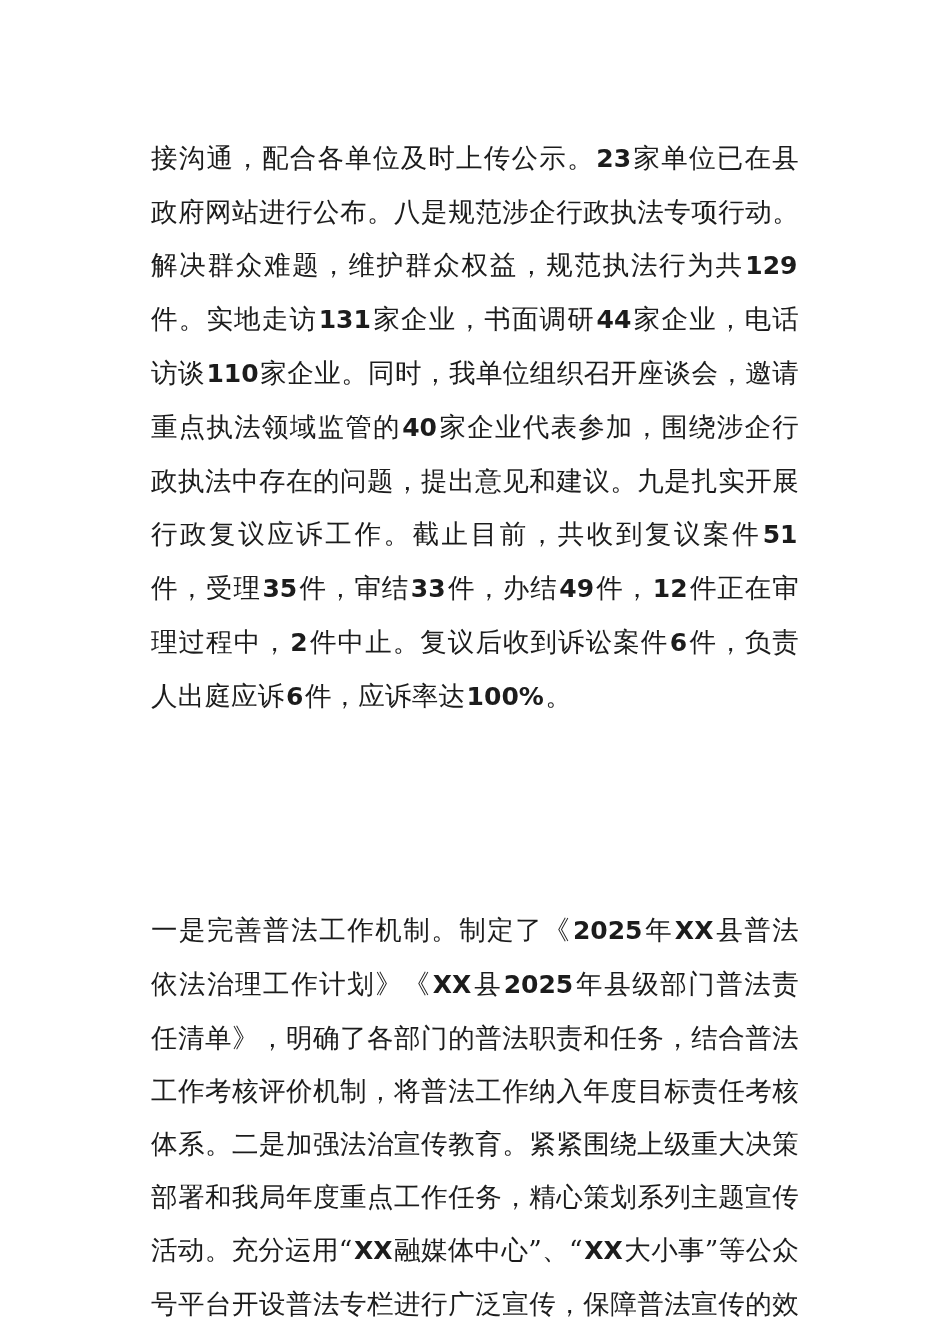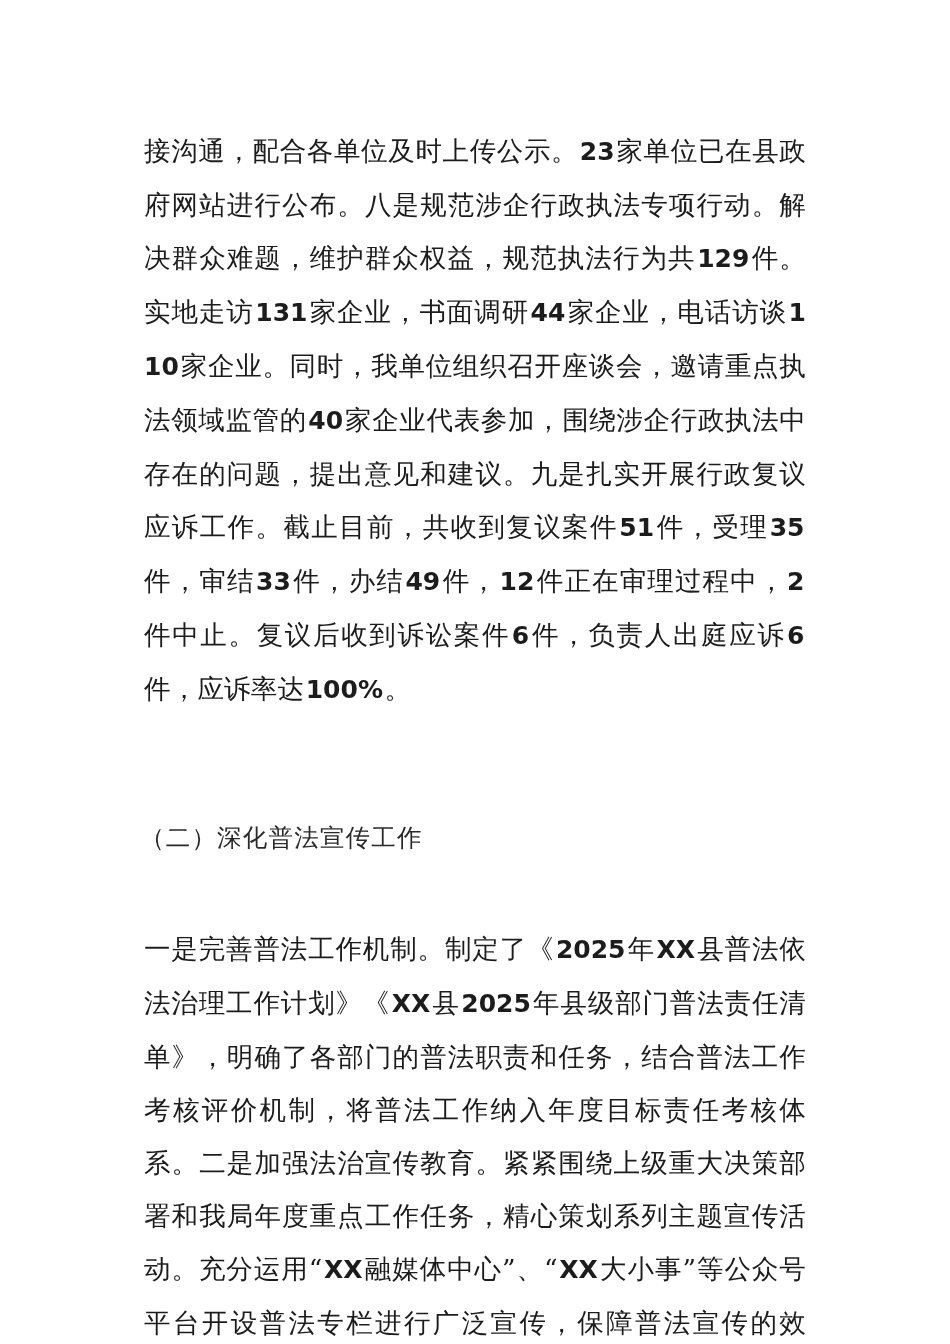--- a/index.html
+++ b/index.html
@@ -27,21 +27,21 @@
 
   .content {
     position: absolute;
     left: 140px;
     top: 120px;
     width: 670px;
   }
 
   
   .para {
-    margin: 4px;
+    margin: 11px;
     font-size: 26.5px;
     line-height: 53px;
     text-align: justify;
     text-justify: inter-character;
     text-align-last: left;
     letter-spacing: 0.2px;
     color: #1c1c1c;
     word-break: break-all;
     font-family: "DejaVu Serif", "Liberation Serif", serif;
     font-weight: 400;
@@ -78,20 +78,19 @@
 </head>
 <body>
 
 <div class="page">
   <div class="content">
 
     <p class="para">接沟通，配合各单位及时上传公示。<span class="num">23</span>家单位已在县政府网站进行公布。八是规范涉企行政执法专项行动。解决群众难题，维护群众权益，规范执法行为共<span class="num">129</span>件。实地走访<span class="num">131</span>家企业，书面调研<span class="num">44</span>家企业，电话访谈<span class="num">110</span>家企业。同时，我单位组织召开座谈会，邀请重点执法领域监管的<span class="num">40</span>家企业代表参加，围绕涉企行政执法中存在的问题，提出意见和建议。九是扎实开展行政复议应诉工作。截止目前，共收到复议案件<span class="num">51</span>件，受理<span class="num">35</span>件，审结<span class="num">33</span>件，办结<span class="num">49</span>件，<span class="num">12</span>件正在审理过程中，<span class="num">2</span>件中止。复议后收到诉讼案件<span class="num">6</span>件，负责人出庭应诉<span class="num">6</span>件，应诉率达<span class="num">100%</span>。</p>
 
     <div class="gap-before-heading spacer"></div>
 
-    <h2 class="heading">（二）深化普法宣传工作</h2>
 
     <div class="gap-after-heading spacer"></div>
 
     <p class="para">一是完善普法工作机制。制定了《<span class="num">2025</span>年<span class="lat">XX</span>县普法依法治理工作计划》《<span class="lat">XX</span>县<span class="num">2025</span>年县级部门普法责任清单》，明确了各部门的普法职责和任务，结合普法工作考核评价机制，将普法工作纳入年度目标责任考核体系。二是加强法治宣传教育。紧紧围绕上级重大决策部署和我局年度重点工作任务，精心策划系列主题宣传活动。充分运用“<span class="lat">XX</span>融媒体中心”、“<span class="lat">XX</span>大小事”等公众号平台开设普法专栏进行广泛宣传，保障普法宣传的效果。<span class="num">2025</span>年共开展法治活动场。解答群众咨询余人次，发放宣传资料余</p>
 
   </div>
 </div>
 
 </body></html>

